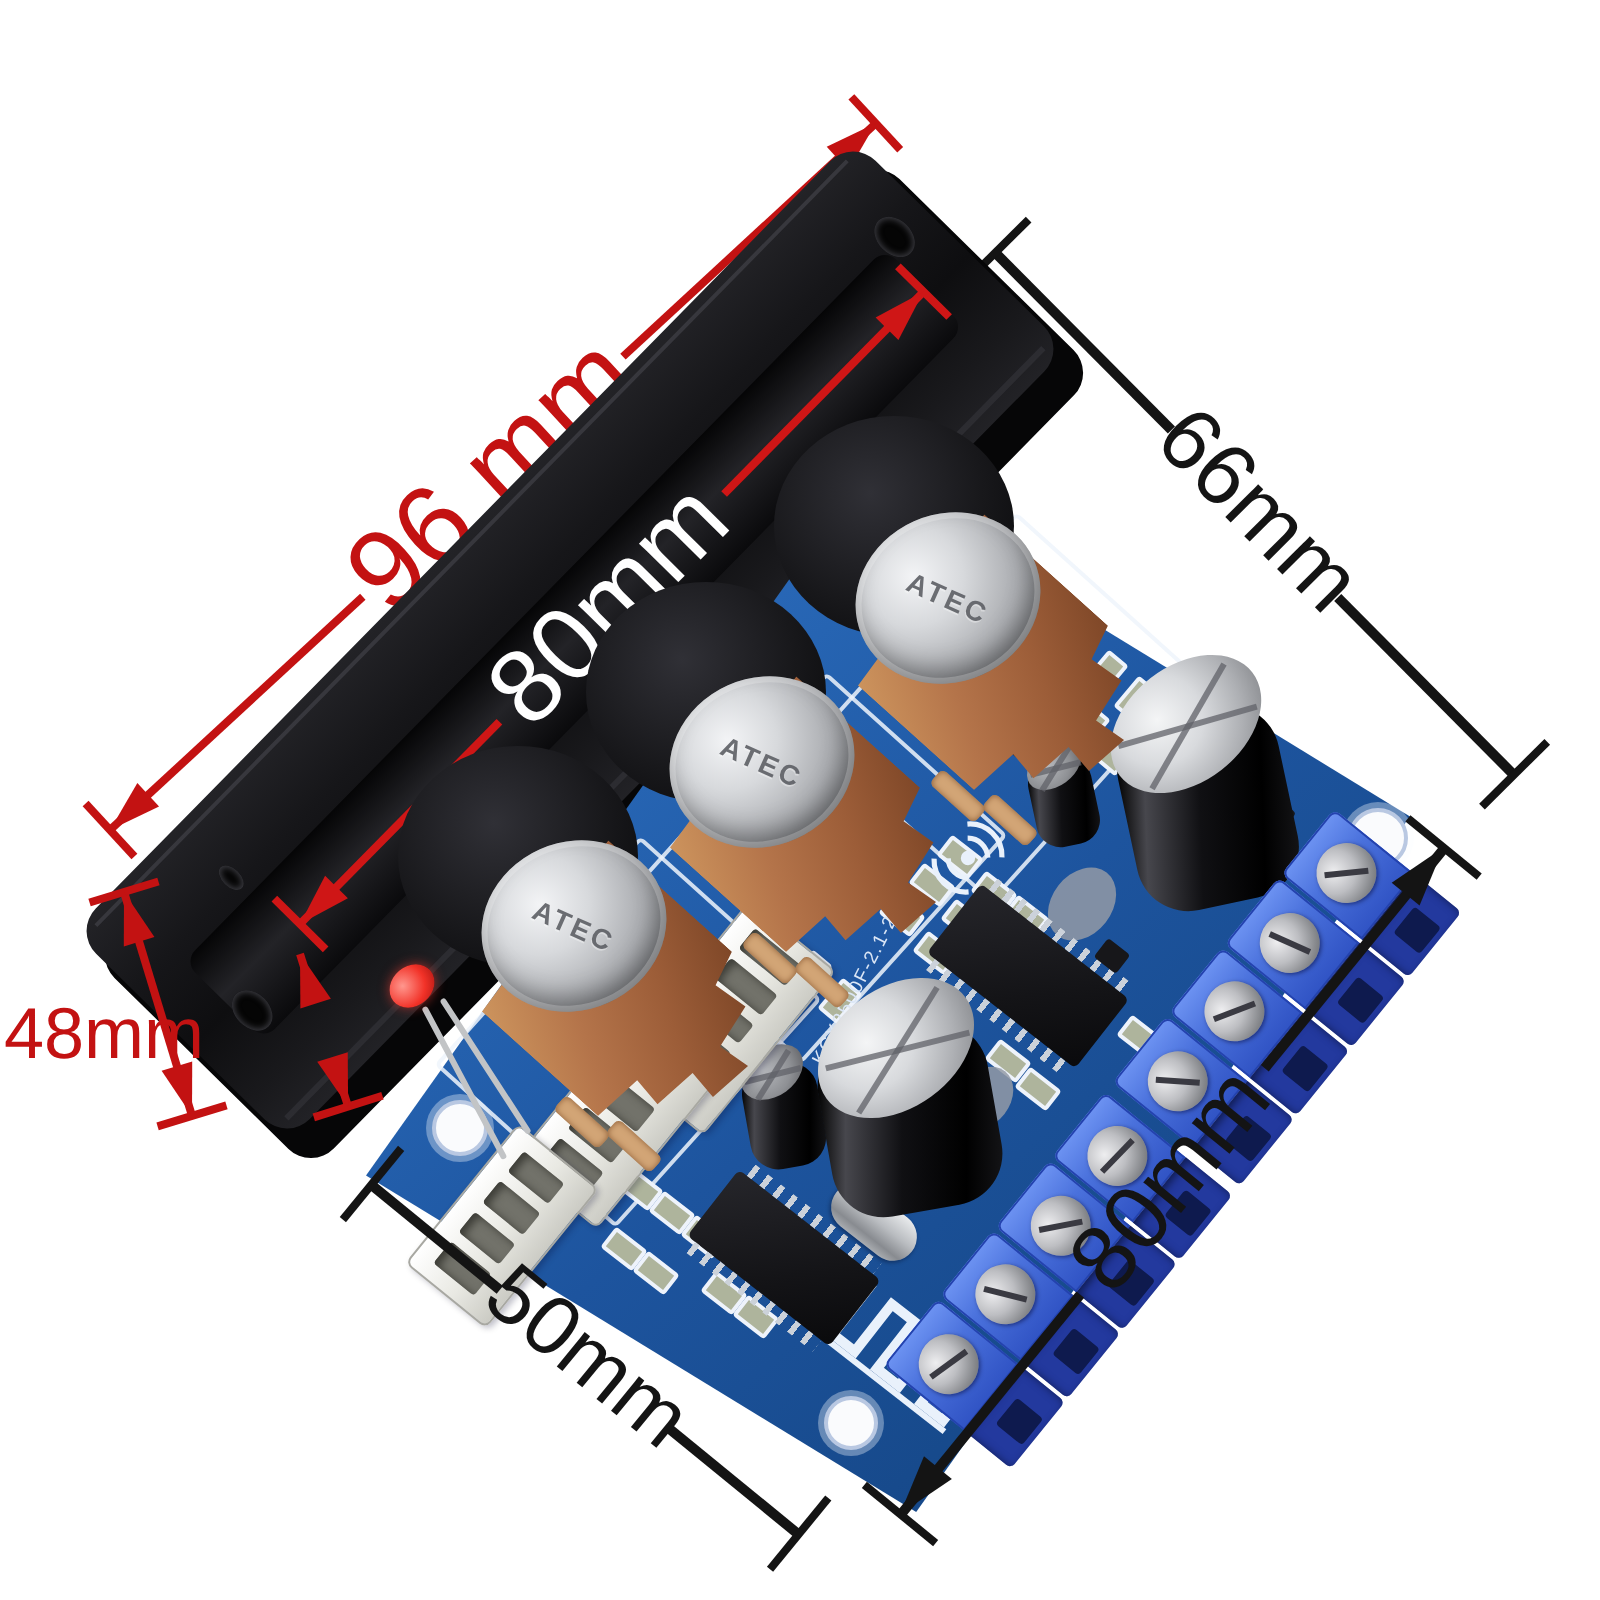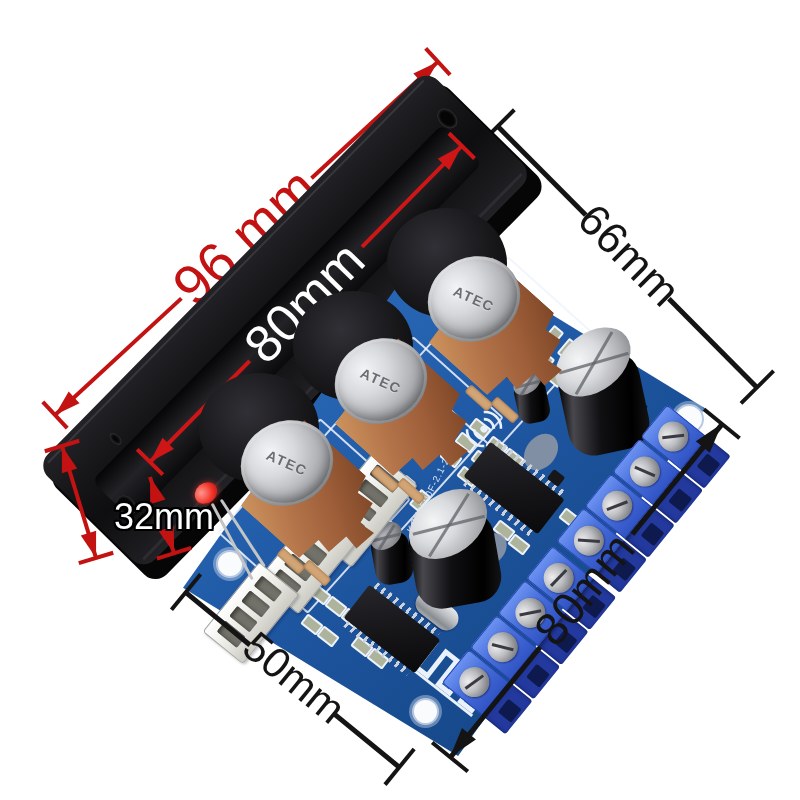--- a/index.html
+++ b/index.html
@@ -363,29 +363,29 @@
   <div class="abs lead" style="left:221px;top:498px;width:80px;transform:rotate(57deg);"></div>
   <div class="abs led" style="left:194px;top:483px;transform:rotate(-40deg);"></div>
 
   <div class="dim red" style="left:62px;top:446px;width:117px;transform:rotate(73.1deg);color:#c31212;">
     <div class="seg" style="left:0;width:100%;"></div>
     <div class="tick t0"></div>
       <div class="tick t1"></div>
     <div class="arr a0"></div>
     <div class="arr a1"></div>
   </div>
+  <span class="freelabel" style="left:52px;top:517px;font-size:36px;color:#c31212;">48mm</span>
 
   <div class="dim red" style="left:150px;top:477px;width:80px;transform:rotate(72.5deg);color:#c31212;">
     <div class="seg" style="left:0;width:28%;"></div>
     <div class="seg" style="left:72%;width:28%;"></div>
     <div class="tick t1"></div>
     <div class="arr a0"></div>
     <div class="arr a1"></div>
   </div>
-  <span class="freelabel outlined" style="left:164px;top:517px;font-size:36px;font-weight:500;">32mm</span>
 
   <div class="dim" style="left:186px;top:592px;width:276px;transform:rotate(39.3deg);color:#141414;">
     <div class="seg" style="left:0;width:30%;"></div>
     <div class="seg" style="left:70%;width:30%;"></div>
     <div class="tick t0"></div>
       <div class="tick t1"></div>
     <span class="dlabel" style="font-size:42px;">50mm</span>
   </div>
 
   <div class="dim" style="left:450px;top:757px;width:430px;transform:rotate(-50.8deg);color:#141414;">

